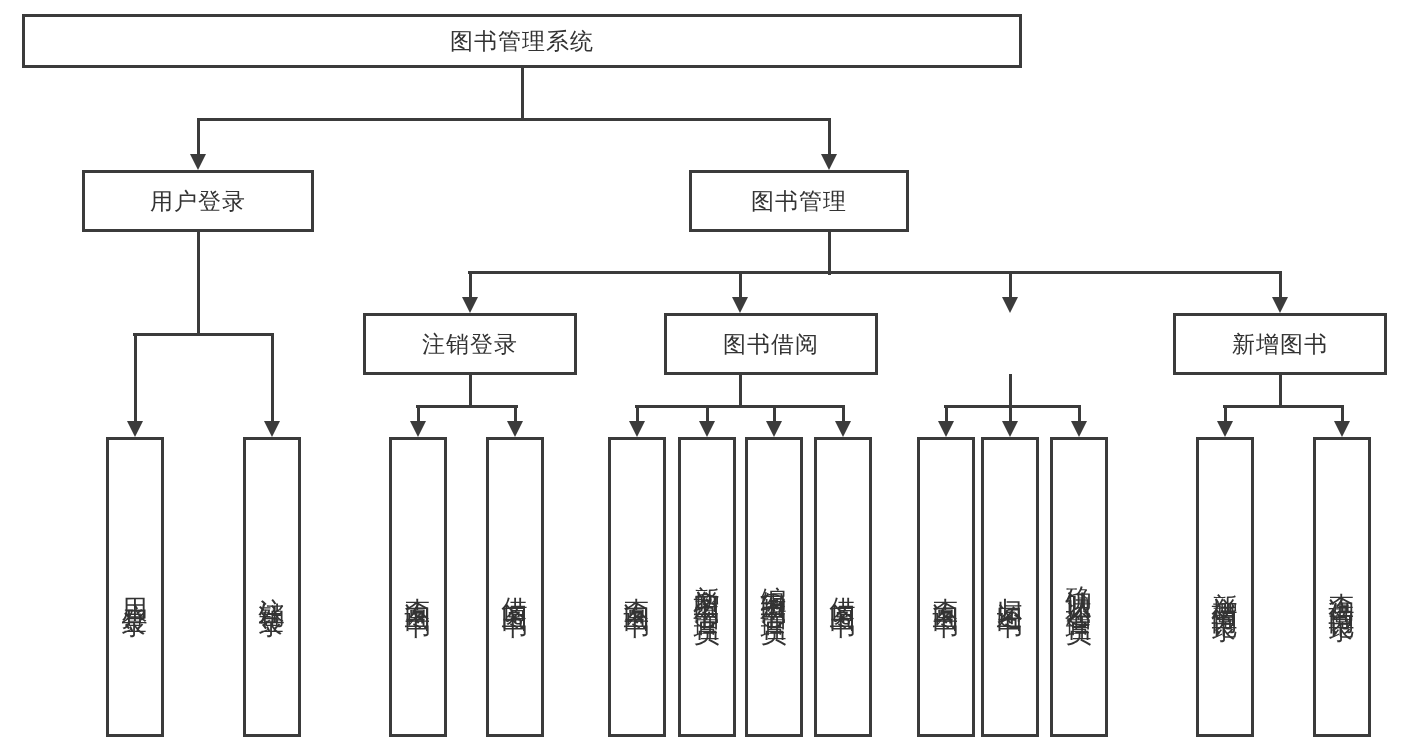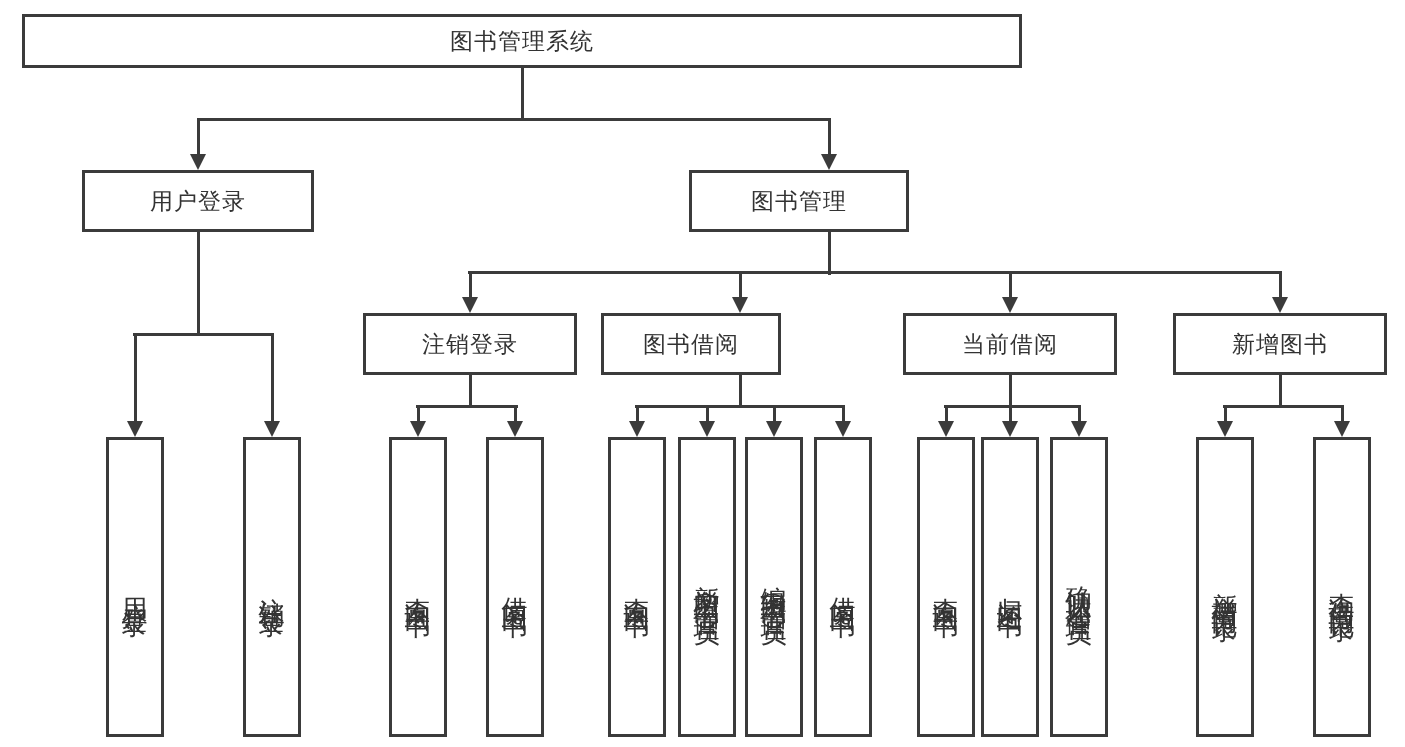--- a/index.html
+++ b/index.html
@@ -125,25 +125,22 @@
   <div class="box mid-box" style="left:82px;top:170px;width:232px;height:62px;">
     <span class="lbl">用户登录</span>
   </div>
   <div class="box mid-box" style="left:689px;top:170px;width:220px;height:62px;">
     <span class="lbl">图书管理</span>
   </div>
 
   <div class="box mid-box" style="left:363px;top:313px;width:214px;height:62px;">
     <span class="lbl">注销登录</span>
   </div>
-  <div class="box mid-box" style="left:601px;top:313px;width:180px;height:62px;">
+  <div class="box mid-box" style="left:664px;top:313px;width:214px;height:62px;">
     <span class="lbl">图书借阅</span>
-  </div>
-  <div class="box mid-box" style="left:903px;top:313px;width:214px;height:62px;">
-    <span class="lbl">当前借阅</span>
   </div>
   <div class="box mid-box" style="left:1173px;top:313px;width:214px;height:62px;">
     <span class="lbl">新增图书</span>
   </div>
 
   <div class="box leaf-box" style="left:106px;top:437px;width:58px;height:300px;">
     <span class="lbl">用户登录</span>
   </div>
   <div class="box leaf-box" style="left:243px;top:437px;width:58px;height:300px;">
     <span class="lbl">注销登录</span>

